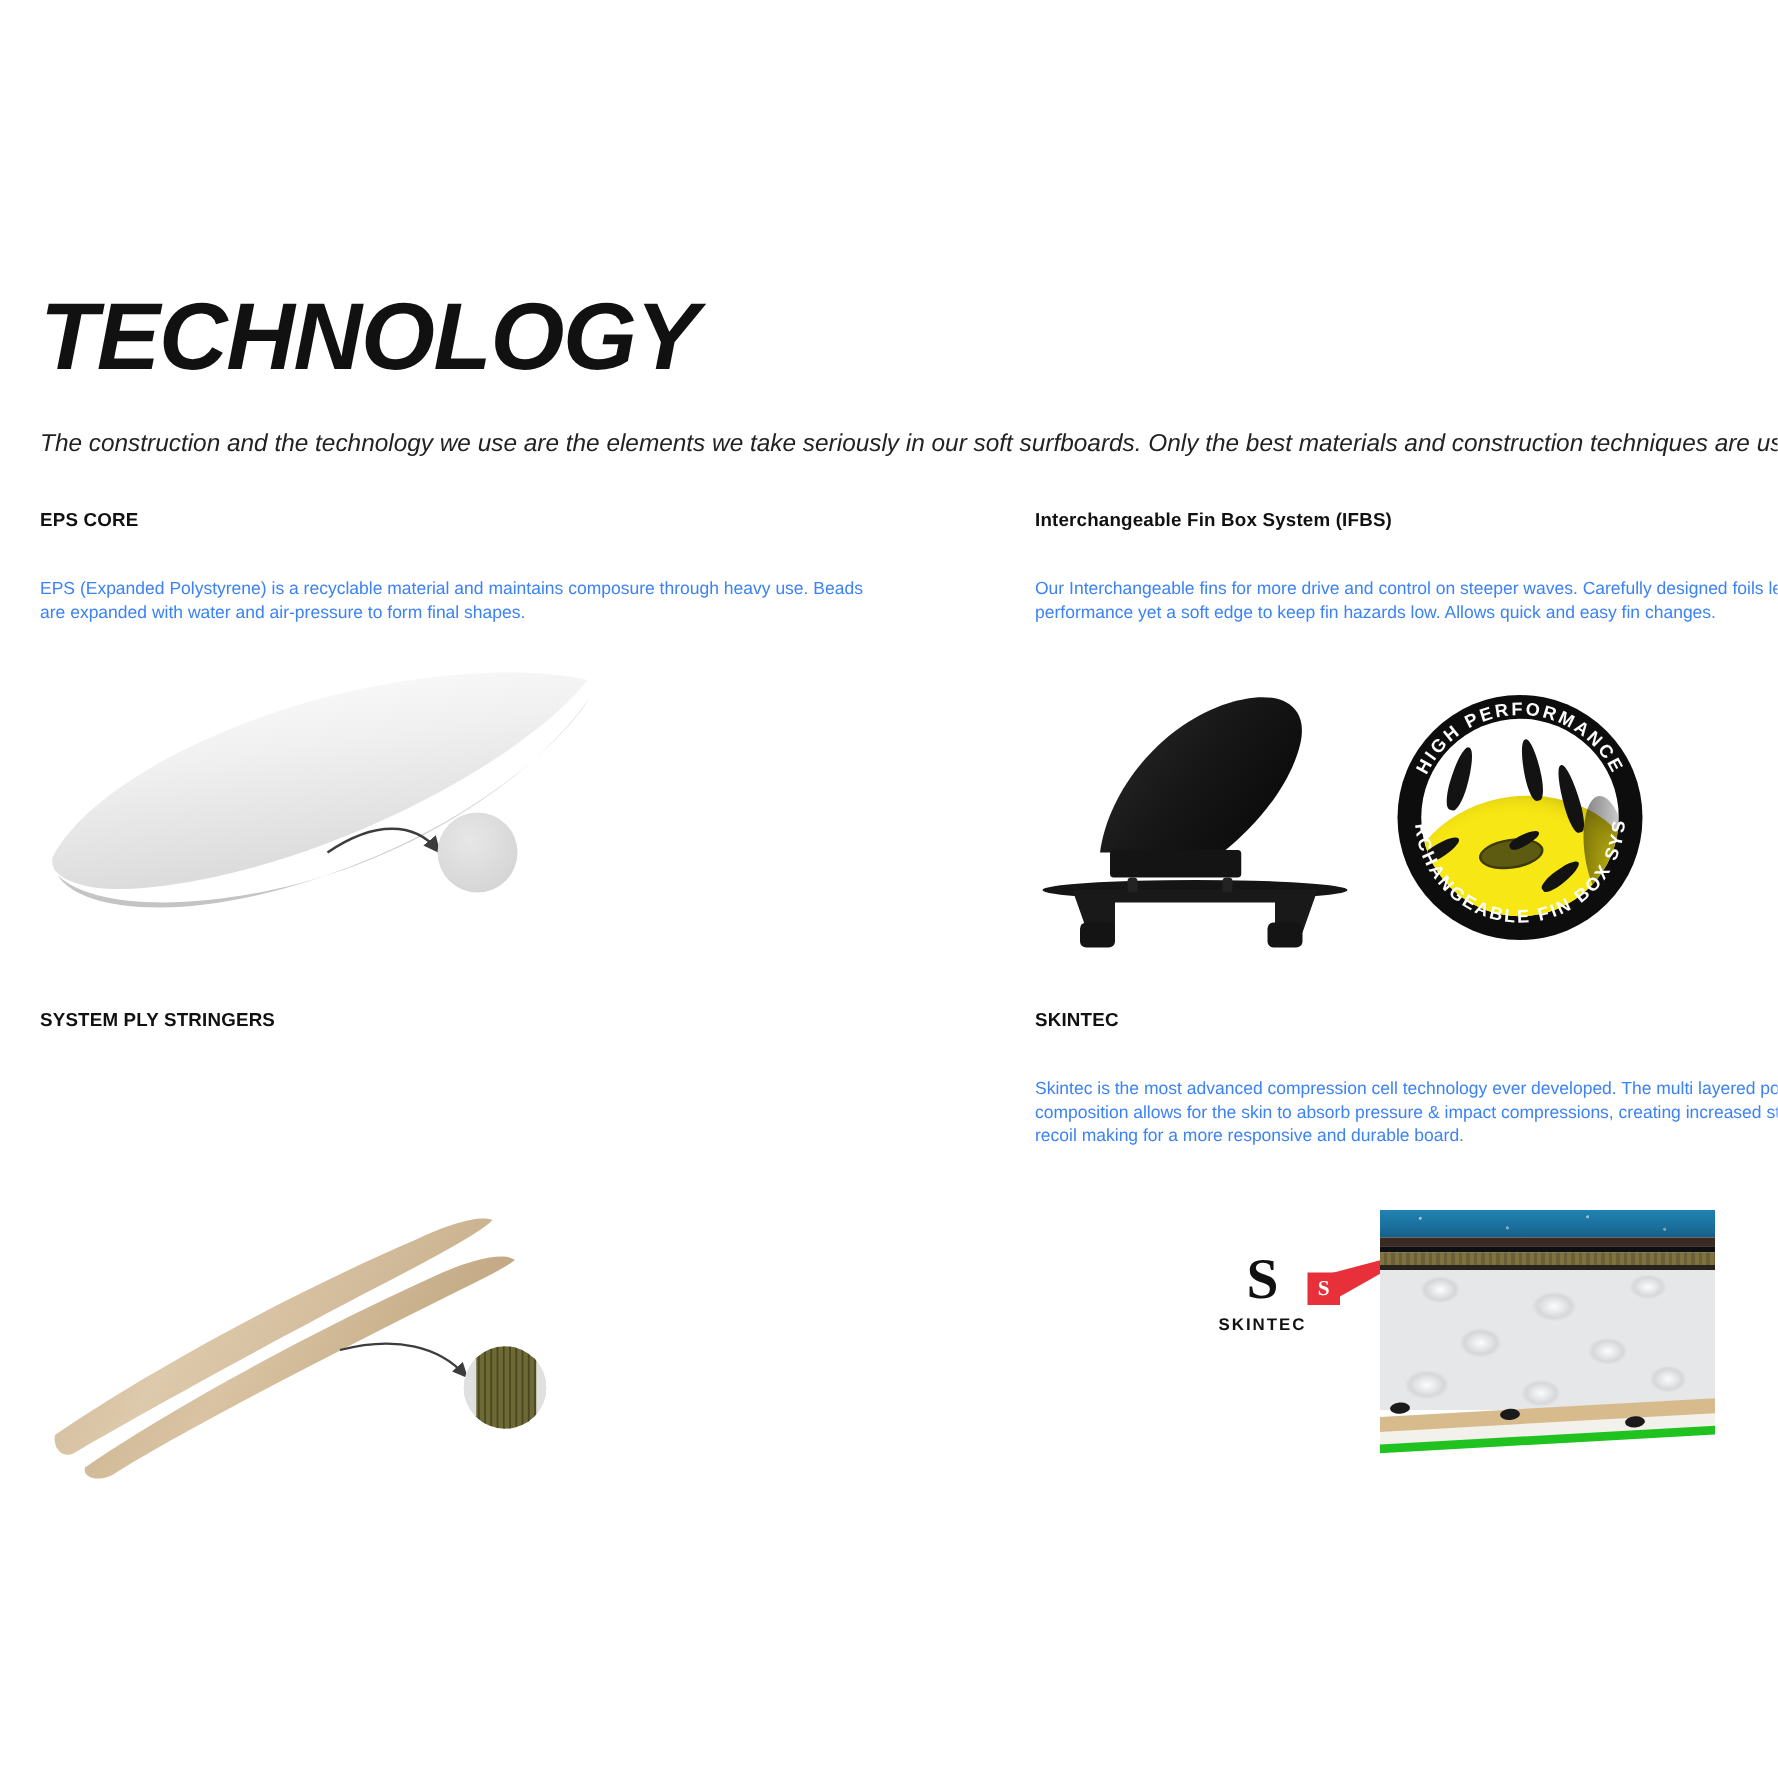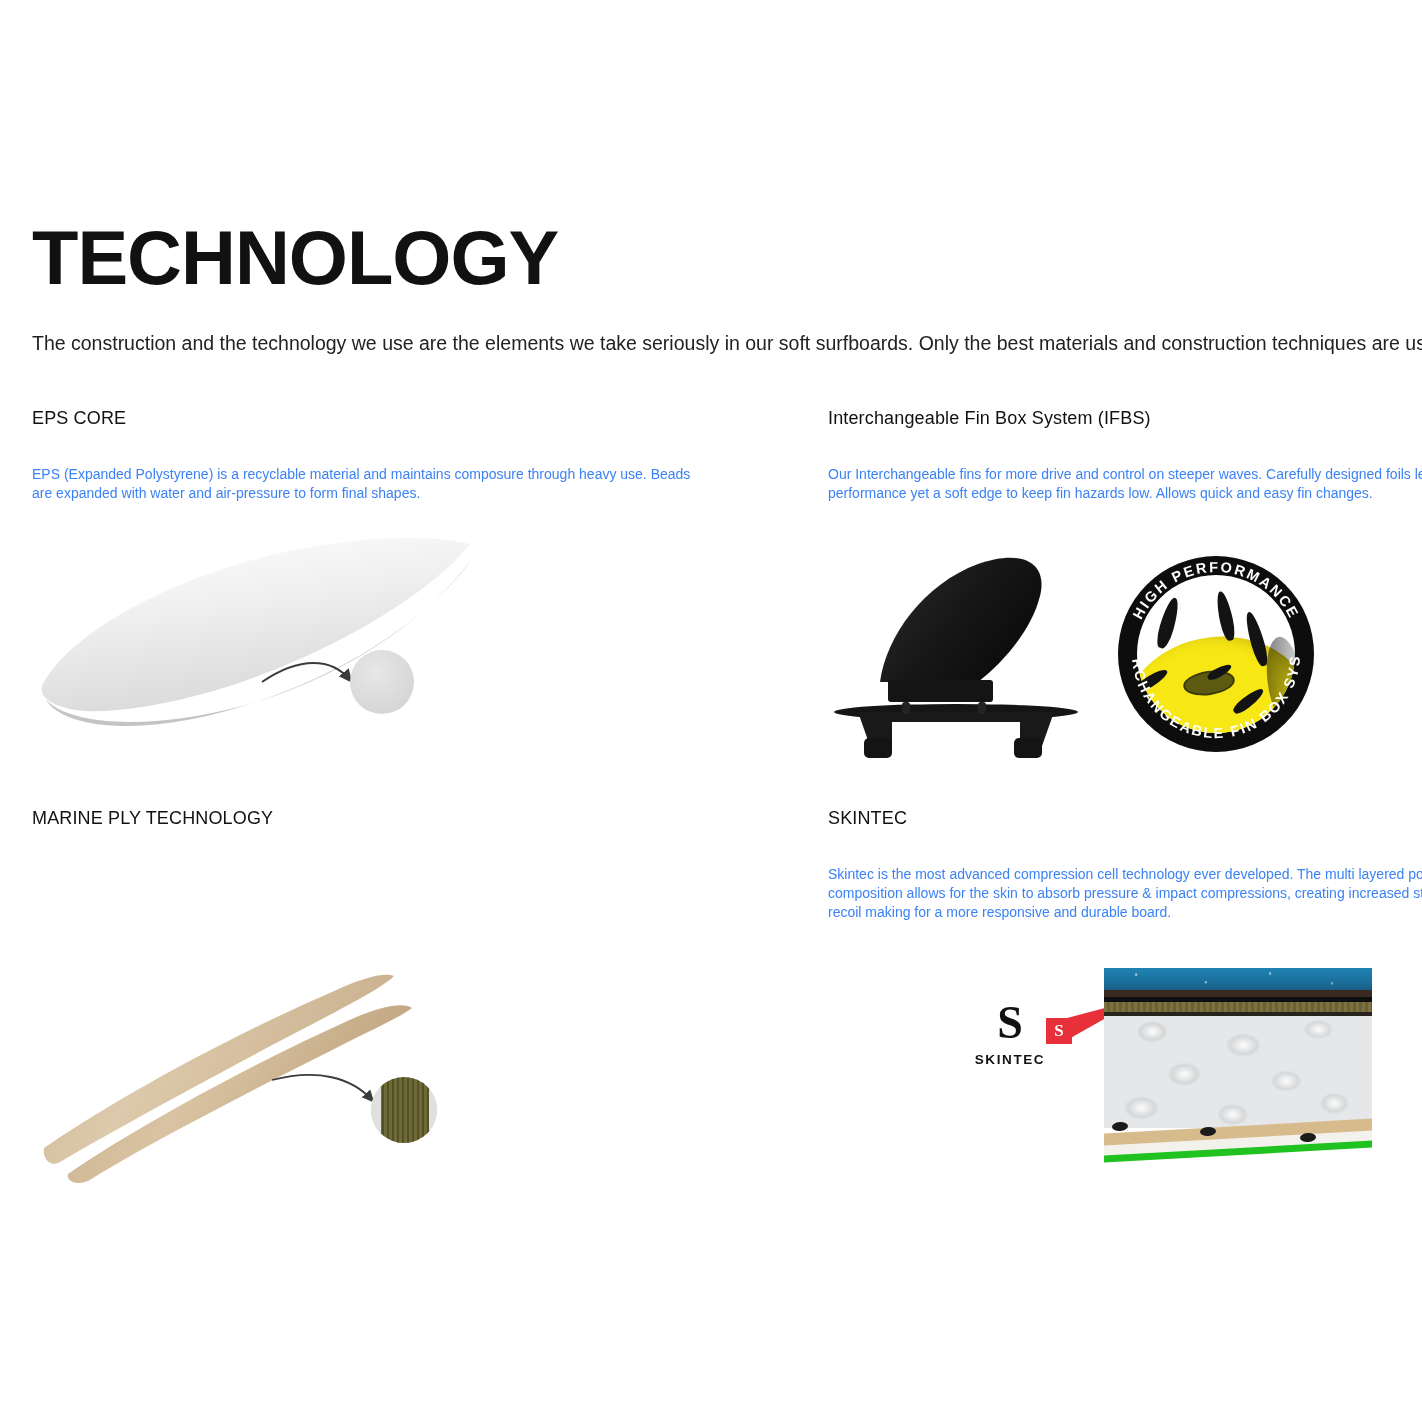--- a/index.html
+++ b/index.html
@@ -17,22 +17,23 @@
     position: relative;
     width: 1422px;
     height: 1422px;
     background: #ffffff;
   }
 
   
   .header {
     position: absolute;
     left: 32px;
-    top: 220px;
+    top: 232px;
     width: 1360px;
+    font-style: italic;
   }
 
   .page-title {
     font-size: 76px;
     font-weight: 700;
     letter-spacing: -1px;
     line-height: 1.0;
     color: #111111;
   }
 
@@ -54,22 +55,22 @@
 
   .row { position: relative; width: 1422px; }
   .row-1 { height: 400px; }
   .row-2 { height: 420px; }
 
   .col { position: absolute; top: 0; width: 660px; }
   .col-left  { left: 32px; }
   .col-right { left: 828px; }
 
   .sec-title {
-    font-size: 18px;
-    font-weight: 400;
+    font-size: 15px;
+    font-weight: 700;
     color: #111111;
     letter-spacing: 0.15px;
     margin-bottom: 36px;
   }
 
   .sec-body {
     font-size: 14px;
     line-height: 1.37;
     color: #3b82f6;
   }
@@ -371,21 +372,21 @@
               </text>
             </svg>
           </div>
         </div>
       </div>
     </div>
 
     <div class="row row-2">
 
       <div class="col col-left">
-        <h2 class="sec-title">MARINE PLY TECHNOLOGY</h2>
+        <h2 class="sec-title">SYSTEM PLY STRINGERS</h2>
 
         <div class="figure fig-ply">
           <svg width="440" height="230" viewBox="0 0 440 230">
             <defs>
               <linearGradient id="gPly" x1="0" y1="0" x2="1" y2="0.3">
                 <stop offset="0%" stop-color="#cdb595"></stop>
                 <stop offset="40%" stop-color="#ddc9ab"></stop>
                 <stop offset="100%" stop-color="#c9b08d"></stop>
               </linearGradient>
               <linearGradient id="gPly2" x1="0" y1="0" x2="1" y2="0.3">

